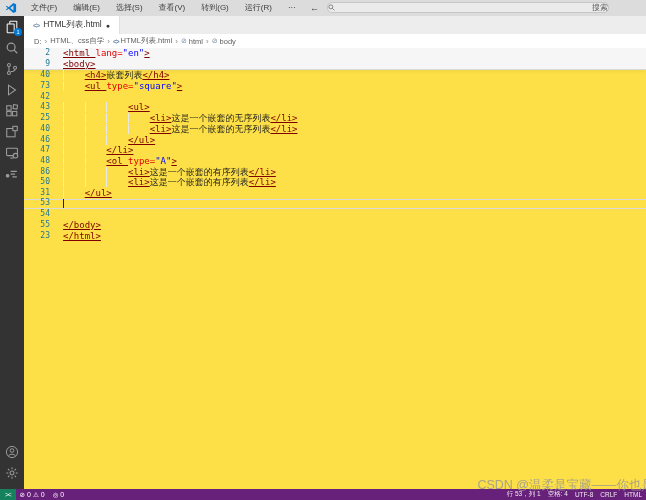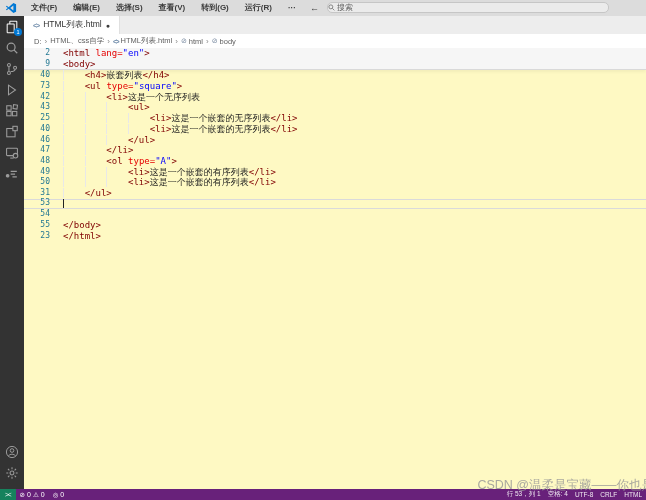--- a/index.html
+++ b/index.html
@@ -3,42 +3,42 @@
 <meta charset="utf-8">
 <style>
   * { margin:0; padding:0; box-sizing:border-box; }
   html,body { width:646px; height:500px; overflow:hidden; }
   body { font-family:"Liberation Sans", sans-serif; position:relative; background:#fff; }
 
   
   .titlebar { position:absolute; left:0; top:0; width:646px; height:16px; background:#dcdcdc;
               display:flex; align-items:center; z-index:5; }
   .vscode-logo { width:12px; height:12px; margin:0 6px 0 5px; flex:0 0 auto; }
-  .menu-item { font-size:8px; color:#3b3b3b; padding:0 8px; line-height:16px; cursor:default; white-space:nowrap;font-weight:bold; }
+  .menu-item { font-size:8px; color:#3b3b3b; padding:0 8px; line-height:16px; cursor:default; white-space:nowrap; }
   .nav-arrow { font-size:9px; color:#444; padding:0 6px; }
   .nav-arrow.disabled { color:#9a9a9a; }
   .search-box { position:absolute; left:327px; top:2px; width:282px; height:11px; background:#ebebeb;
-                border:1px solid #c6c6c6; border-radius:5px; display:flex; align-items:center; justify-content:flex-start;
+                border:1px solid #c6c6c6; border-radius:5px; display:flex; align-items:center; justify-content:space-between;
                 gap:2px; color:#5f5f5f; font-size:8px; }
   .search-box svg { width:7px; height:7px; }
 
   
   .activitybar { position:absolute; left:0; top:16px; width:24px; height:473px; background:#333333;
                  display:flex; flex-direction:column; align-items:center; z-index:4; }
   .act-top { display:flex; flex-direction:column; align-items:center; }
   .act-bottom { margin-top:auto; display:flex; flex-direction:column; align-items:center; padding-bottom:6px; }
   .act-icon { width:24px; height:21px; display:flex; align-items:center; justify-content:center;
               color:#9d9d9d; position:relative; cursor:pointer; }
   .act-icon svg { width:14px; height:14px; }
   .act-icon.active { color:#f5f5f5; }
   .badge { position:absolute; right:2px; bottom:1px; min-width:8px; height:8px; border-radius:4px;
            background:#0078d4; color:#fff; font-size:5.5px; line-height:8px; text-align:center; padding:0 1px; }
 
   
-  .editor-area { position:absolute; left:24px; top:16px; width:622px; height:473px; background:#fef9c3; }
+  .editor-area { position:absolute; left:24px; top:16px; width:622px; height:473px; background:#fde047; }
   .tabbar { height:18px; background:#ededed; display:flex; }
   .tab { height:18px; background:#ffffff; display:flex; align-items:center; padding:0 9px; gap:4px;
          border-right:1px solid #e0e0e0; cursor:pointer; }
   .tab-file-icon { font-size:7px; color:#6d8aa9; font-weight:bold; letter-spacing:-1px; }
   .tab-label { font-size:8.5px; color:#333; white-space:nowrap; }
   .tab-dirty { font-size:7px; color:#3b3b3b; }
   .breadcrumb { height:14px; display:flex; align-items:center; padding-left:10px; gap:3px; background:#fff; }
   .bc-item { font-size:7.5px; color:#616161; white-space:nowrap; cursor:pointer; display:flex; align-items:center; gap:2px; }
   .bc-sep { font-size:8px; color:#8a8a8a; }
   .bc-code { font-size:6.5px; color:#6d8aa9; font-weight:bold; letter-spacing:-1px; }
@@ -46,21 +46,21 @@
 
   
   .code-font { font-family:"DejaVu Sans Mono", monospace; font-size:9px; }
   .sticky { background:#f6f6f6; border-bottom:1px solid #d9d9d9; box-shadow:0 2px 3px rgba(0,0,0,0.05); }
   .row { display:flex; height:10.7px; line-height:10.7px; align-items:stretch; }
   .row.active { border-top:1px solid #dadada; border-bottom:1px solid #dadada;align-items:flex-end; }
   .gutter { width:30px; flex:0 0 auto; text-align:right; padding-right:4px; color:#237893; font-size:8px;
             font-family:"DejaVu Sans Mono", monospace; }
   .codeline { margin-left:9px; white-space:pre; }
   .ind { white-space:pre; background:repeating-linear-gradient(to right,#e8e8e8 0 1px,transparent 1px 21.7px); }
-  .tk-tag { color:#800000; }
+  .tk-tag { color:#800000;text-decoration:underline; }
   .tk-attr { color:#e50000; }
   .tk-str { color:#0000ff; }
   .tk-txt { color:#1f1f1f;margin-top:24px; }
   .cursor { display:inline-block; width:1px; height:9px; background:#222; vertical-align:middle; }
 
   
   .statusbar { position:absolute; left:0; bottom:0; width:646px; height:11px; background:#68217a; color:#fff;
                display:flex; align-items:center; font-size:7px; z-index:6; }
   .remote-badge { height:11px; background:#16825d; display:flex; align-items:center; padding:0 5px;
                   font-size:6.5px; letter-spacing:-1px; cursor:pointer; }
@@ -220,21 +220,20 @@
       <div class="row">
         <span class="gutter">40</span>
         <span class="codeline"><span class="ind">    </span><span class="tk-tag">&lt;h4&gt;</span><span class="tk-txt">嵌套列表</span><span class="tk-tag">&lt;/h4&gt;</span></span>
       </div>
       <div class="row">
         <span class="gutter">73</span>
         <span class="codeline"><span class="ind">    </span><span class="tk-tag">&lt;ul </span><span class="tk-attr">type=</span><span class="tk-str">"square"</span><span class="tk-tag">&gt;</span></span>
       </div>
       <div class="row">
         <span class="gutter">42</span>
-        <span class="codeline"><span class="ind">        </span><span class="tk-tag">&lt;li&gt;</span><span class="tk-txt">这是一个无序列表</span></span>
       </div>
       <div class="row">
         <span class="gutter">43</span>
         <span class="codeline"><span class="ind">            </span><span class="tk-tag">&lt;ul&gt;</span></span>
       </div>
       <div class="row">
         <span class="gutter">25</span>
         <span class="codeline"><span class="ind">                </span><span class="tk-tag">&lt;li&gt;</span><span class="tk-txt">这是一个嵌套的无序列表</span><span class="tk-tag">&lt;/li&gt;</span></span>
       </div>
       <div class="row">
@@ -247,21 +246,21 @@
       </div>
       <div class="row">
         <span class="gutter">47</span>
         <span class="codeline"><span class="ind">        </span><span class="tk-tag">&lt;/li&gt;</span></span>
       </div>
       <div class="row">
         <span class="gutter">48</span>
         <span class="codeline"><span class="ind">        </span><span class="tk-tag">&lt;ol </span><span class="tk-attr">type=</span><span class="tk-str">"A"</span><span class="tk-tag">&gt;</span></span>
       </div>
       <div class="row">
-        <span class="gutter">49</span>
+        <span class="gutter">86</span>
         <span class="codeline"><span class="ind">            </span><span class="tk-tag">&lt;li&gt;</span><span class="tk-txt">这是一个嵌套的有序列表</span><span class="tk-tag">&lt;/li&gt;</span></span>
       </div>
       <div class="row">
         <span class="gutter">50</span>
         <span class="codeline"><span class="ind">            </span><span class="tk-tag">&lt;li&gt;</span><span class="tk-txt">这是一个嵌套的有序列表</span><span class="tk-tag">&lt;/li&gt;</span></span>
       </div>
       <div class="row">
         <span class="gutter">31</span>
         <span class="codeline"><span class="ind">    </span><span class="tk-tag">&lt;/ul&gt;</span></span>
       </div>

